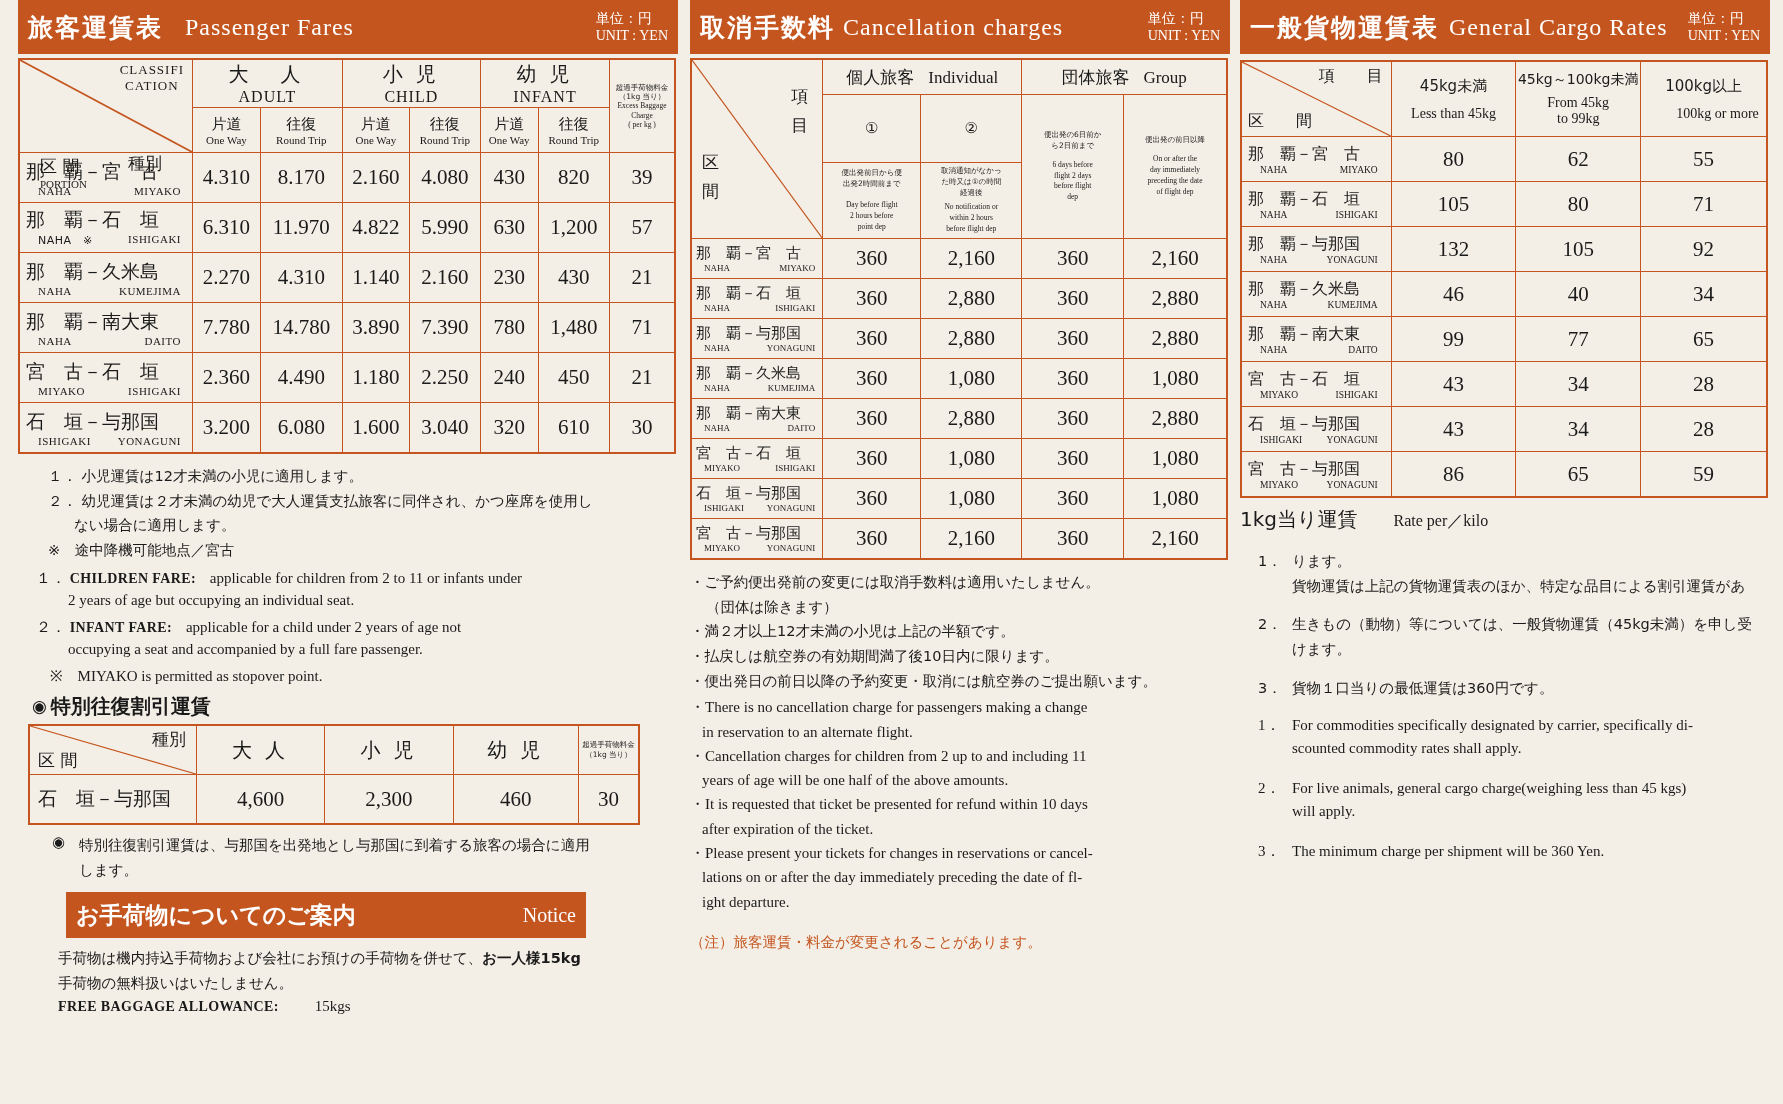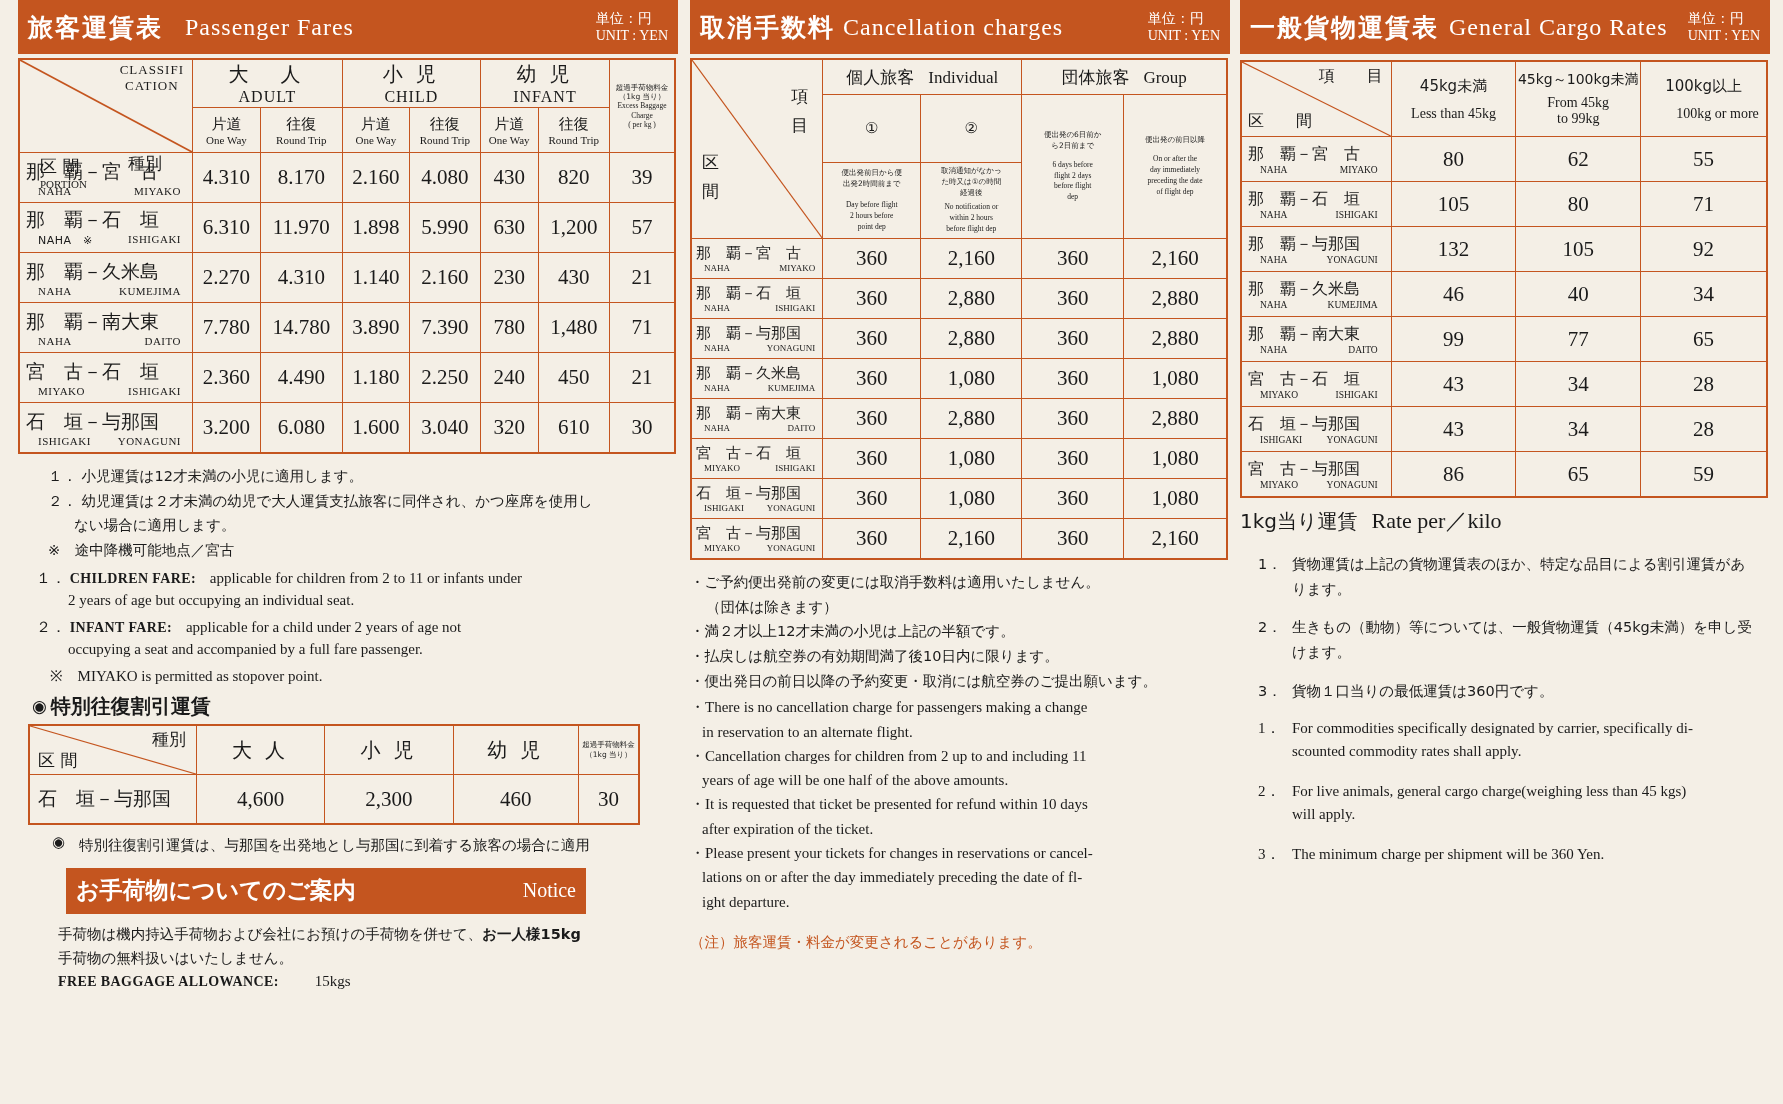--- a/index.html
+++ b/index.html
@@ -127,21 +127,21 @@
       <tr>
         <td style="height:47px;text-align:left;padding-left:6px;">
           <div class="jpn rt-jp">那　覇－石　垣</div>
           <div class="rt-en" style="display:flex;justify-content:space-between;padding:0 10px 0 12px;">
             <span class="jpn" style="font-size:11px;">NAHA　※</span>
             <span>ISHIGAKI</span>
           </div>
         </td>
         <td class="num">6.310</td>
         <td class="num">11.970</td>
-        <td class="num">1.898</td>
+        <td class="num">4.822</td>
         <td class="num">5.990</td>
         <td class="num">630</td>
         <td class="num">1,200</td>
         <td class="num">57</td>
       </tr>
       <tr>
         <td style="height:47px;text-align:left;padding-left:6px;">
           <div class="jpn rt-jp">那　覇－久米島</div>
           <div class="rt-en" style="display:flex;justify-content:space-between;padding:0 10px 0 12px;">
             <span>NAHA</span>
@@ -266,20 +266,21 @@
         <td class="num">460</td>
         <td class="num">30</td>
       </tr>
     </tbody>
       </table>
 
     <div style="margin-top:8px;padding-left:34px;display:flex;">
       <span style="font-size:15px;margin-right:14px;">◉</span>
       <div>
         <div class="note-jp">特別往復割引運賃は、与那国を出発地とし与那国に到着する旅客の場合に適用</div>
+        <div class="note-jp">します。</div>
       </div>
     </div>
 
     <div class="banner" style="height:46px;width:520px;margin-top:10px;margin-left:48px;">
       <span class="jpn" style="font-size:23px;font-weight:bold;">お手荷物についてのご案内</span>
       <span style="margin-left:auto;font-size:20px;">Notice</span>
     </div>
 
     <div style="margin-top:8px;padding-left:40px;">
       <div class="note-jp">
@@ -628,29 +629,29 @@
         </td>
         <td class="num">86</td>
         <td class="num">65</td>
         <td class="num">59</td>
       </tr>
     </tbody>
       </table>
 
     <div style="margin-top:8px;display:flex;align-items:baseline;">
       <span class="jpn" style="font-size:20px;">1kg当り運賃</span>
-      <span style="font-size:22px;margin-left:14px;">Rate per／kilo</span>
+      <span style="font-size:16px;margin-left:36px;">Rate per／kilo</span>
     </div>
 
     <div style="margin-top:16px;padding-left:18px;">
       <div style="display:flex;margin-bottom:14px;">
         <span class="note-jp" style="width:34px;flex:none;">1．</span>
         <div>
+          <div class="note-jp">ります。</div>
           <div class="note-jp">貨物運賃は上記の貨物運賃表のほか、特定な品目による割引運賃があ</div>
-          <div class="note-jp">ります。</div>
         </div>
       </div>
       <div style="display:flex;margin-bottom:14px;">
         <span class="note-jp" style="width:34px;flex:none;">2．</span>
         <div>
           <div class="note-jp">生きもの（動物）等については、一般貨物運賃（45kg未満）を申し受</div>
           <div class="note-jp">けます。</div>
         </div>
       </div>
       <div style="display:flex;margin-bottom:14px;">

